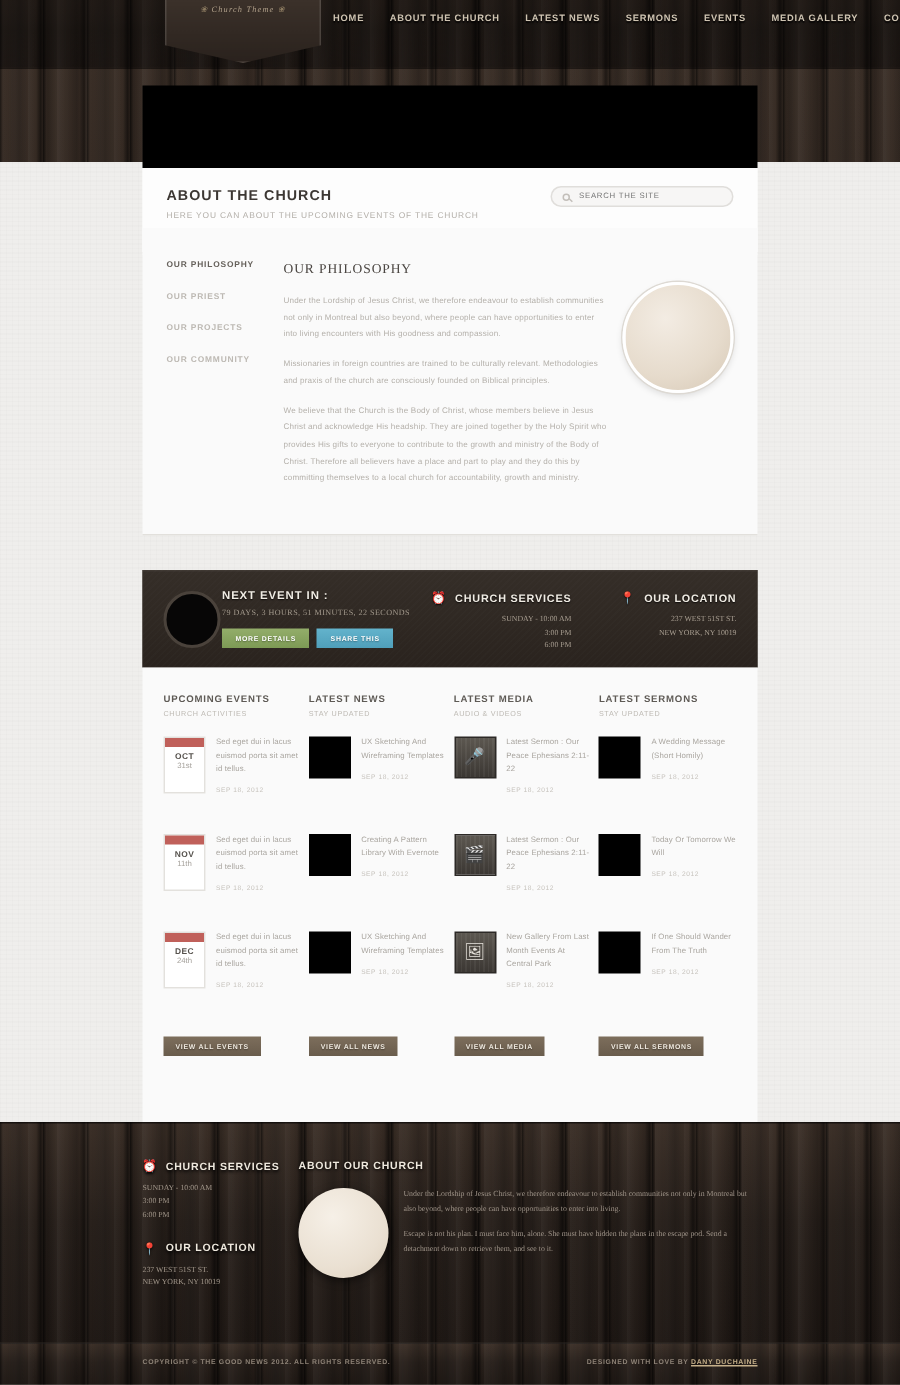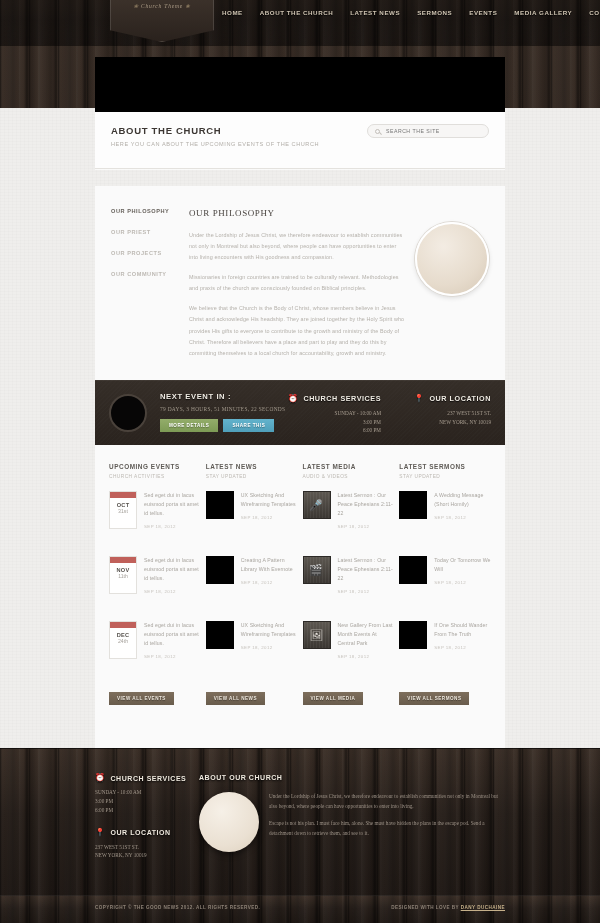--- a/index.html
+++ b/index.html
@@ -111,21 +111,21 @@
     width:3px; height:1px; background:#c3bfba; transform: rotate(45deg);
   }
   .searchbox input {
     border: none; background: transparent; outline: none;
     font-size: 5.2px; letter-spacing: 0.5px; color: #a8a49e;
     font-family: "Liberation Sans", sans-serif; width: 100%;
   }
 
   
   .phil {
-    top: 186px; height: 205px; background: #fafafa;
+    top: 152px; height: 205px; background: #fafafa;
     border-bottom: 1px solid #e2e0dc;
   }
   .phil .inner { display: flex; padding: 22px 16px 0 16px; }
   .phil-nav { width: 78px; flex: none; }
   .phil-nav a {
     display: block; font-size: 5.6px; font-weight: bold; letter-spacing: 0.55px;
     color: #bdb9b3; text-decoration: none; margin-bottom: 15px;
   }
   .phil-nav a.active { color: #66615b; }
   .phil-body { flex: 1; padding-right: 10px; }
@@ -151,21 +151,21 @@
     background-image:
       repeating-linear-gradient(135deg, rgba(255,255,255,0.012) 0 1px, rgba(0,0,0,0) 1px 3px),
       linear-gradient(180deg,#352e28,#2a231e);
     box-shadow: inset 0 1px 0 rgba(255,255,255,0.05);
   }
   .band .inner { position: relative; height: 100%; padding: 12px 14px; display: flex; }
   .band-photo {
     width: 38px; height: 38px; border-radius: 50%; background: #070606;
     border: 2px solid #4a423b; flex: none; margin-top: 2px;
   }
-  .band-count { margin-left: 13px; }
+  .band-count { margin-left: 1px; }
   .band-h {
     font-size: 7.6px; font-weight: bold; letter-spacing: 0.6px; color: #f0ece4;
     text-shadow: 0 1px 1px rgba(0,0,0,0.8);
   }
   .band-timer {
     font-family: "Liberation Serif", serif; font-size: 5.4px;
     letter-spacing: 0.3px; color: #a39a8d; margin-top: 5px;
   }
   .band-btns { display: flex; gap: 5px; margin-top: 7px; }
   .btn-green, .btn-blue {

